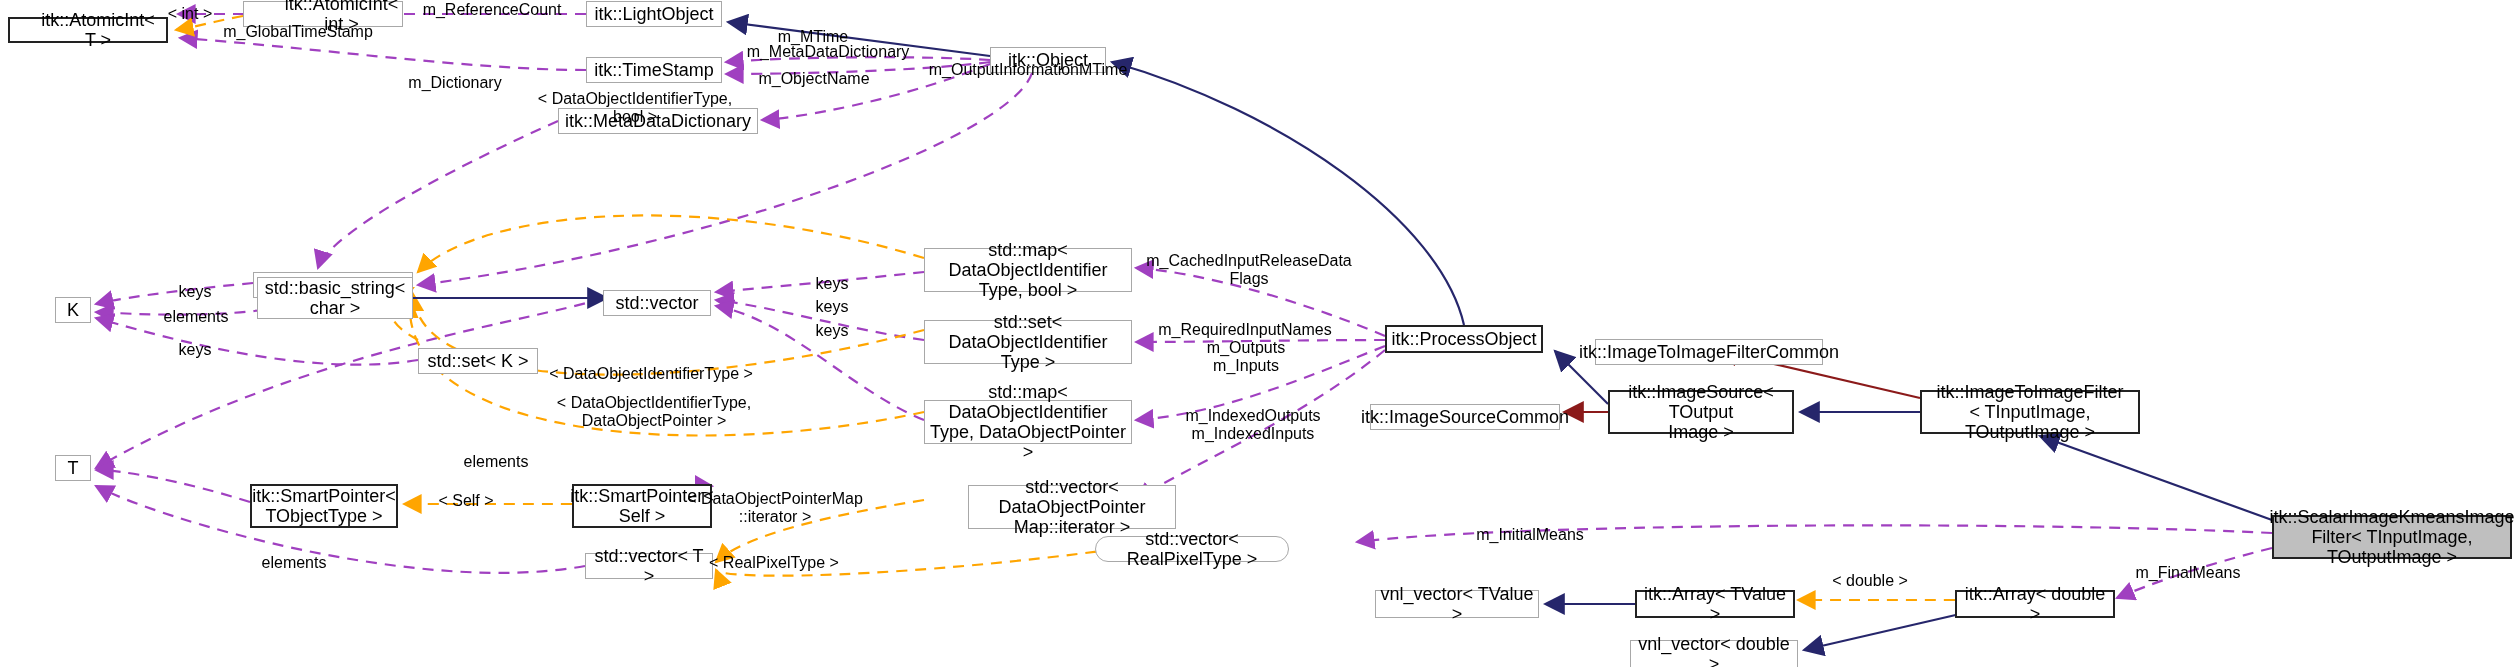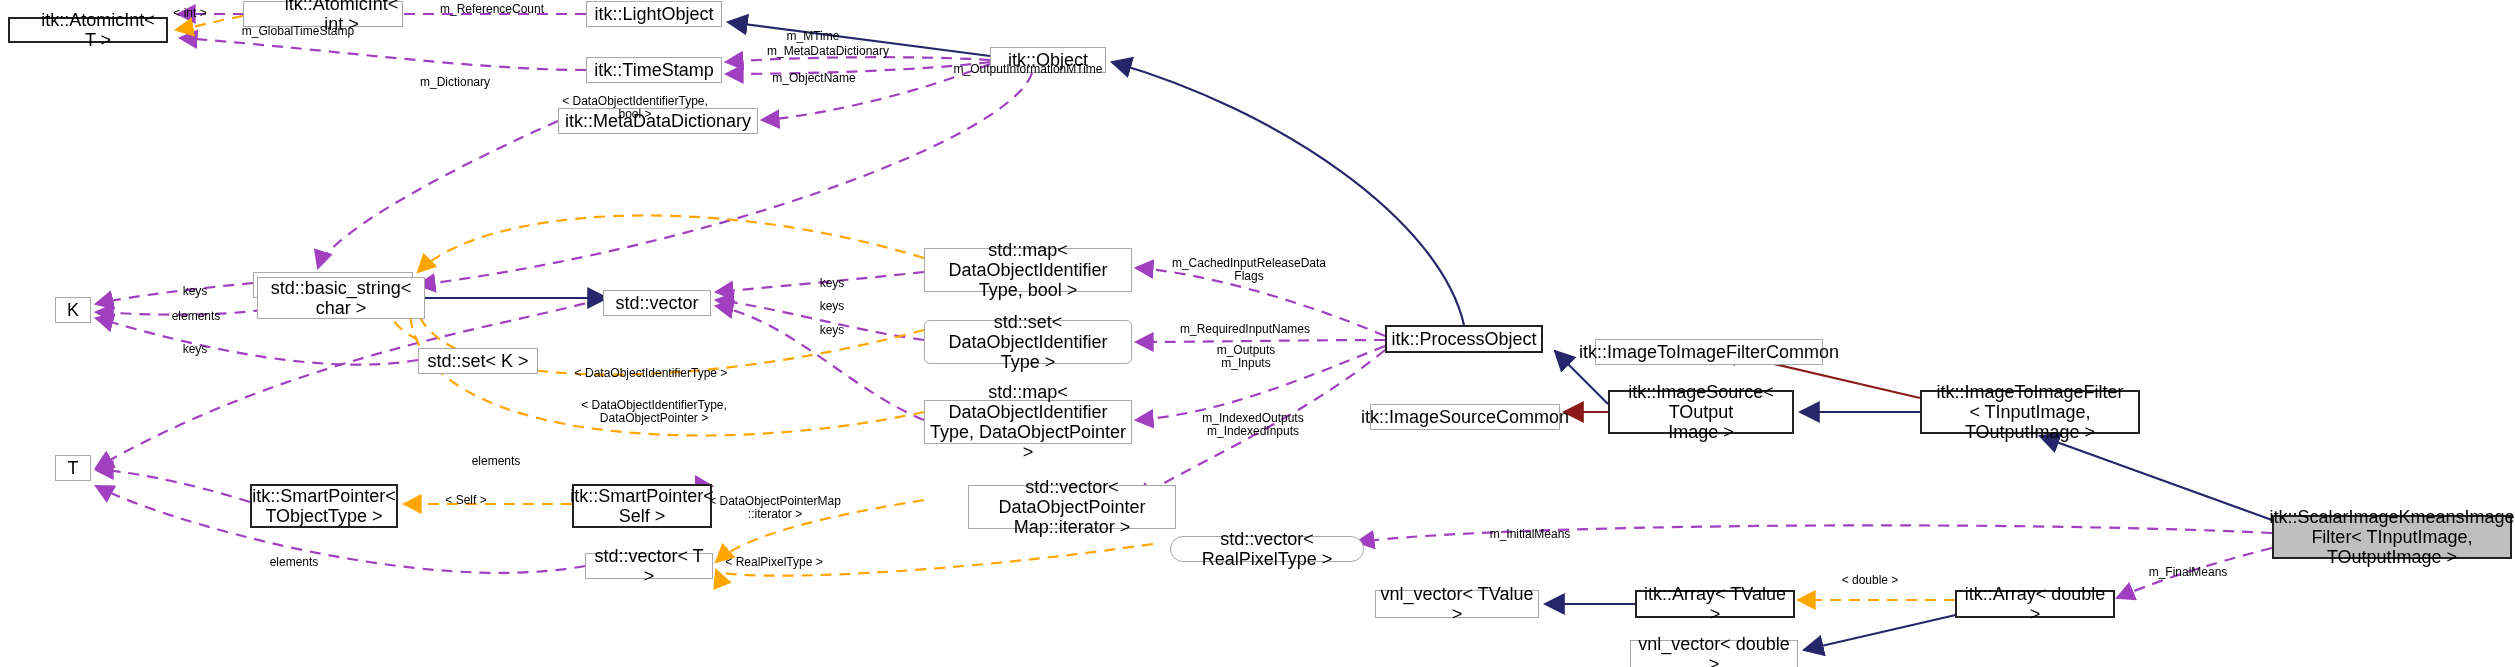--- a/index.html
+++ b/index.html
@@ -25,21 +25,21 @@
     background:#ffffff;
     border:1px solid #a8a8a8;
     white-space:pre-line;
     padding:1px 4px;
     z-index:3;
   }
   .node.bold{border:2px solid #222222;}
   .node.focus{background:#bfbfbf;border:2px solid #222222;}
   .elabel{
     position:absolute;
-    font-size:12px;
+    font-size:16px;
     line-height:1.12;
     color:#000000;
     white-space:pre-line;
     text-align:center;
     background:transparent;
     z-index:4;
     transform:translate(-50%,-50%);
   }
 </style>
 </head>
@@ -119,49 +119,49 @@
   </svg>
 
   <div id="nodes-layer">
       <div class="node bold" style="left: 8px; top: 17px; width: 160px; height: 26px; padding-left: 24px;">itk::AtomicInt&lt; T &gt;</div>
       <div class="node" style="left: 243px; top: 1px; width: 160px; height: 26px; padding-left: 41px;">itk::AtomicInt&lt; int &gt;</div>
       <div class="node" style="left: 586px; top: 1px; width: 136px; height: 26px;">itk::LightObject</div>
       <div class="node" style="left: 990px; top: 47px; width: 116px; height: 26px;">itk::Object</div>
       <div class="node" style="left: 586px; top: 57px; width: 136px; height: 26px;">itk::TimeStamp</div>
       <div class="node" style="left: 558px; top: 108px; width: 200px; height: 26px;">itk::MetaDataDictionary</div>
       <div class="node" style="left: 253px; top: 272px; width: 160px; height: 26px;">std::map&lt; K, T &gt;</div>
-      <div class="node" style="left: 257px; top: 277px; width: 168px; height: 42px;">std::basic_string&lt;
+      <div class="node" style="left: 257px; top: 277px; width: 156px; height: 42px;">std::basic_string&lt;
 char &gt;</div>
       <div class="node" style="left: 55px; top: 297px; width: 36px; height: 26px;">K</div>
       <div class="node" style="left: 418px; top: 348px; width: 120px; height: 26px;">std::set&lt; K &gt;</div>
       <div class="node" style="left: 603px; top: 290px; width: 108px; height: 26px;">std::vector</div>
       <div class="node" style="left: 924px; top: 248px; width: 208px; height: 44px;">std::map&lt; DataObjectIdentifier
 Type, bool &gt;</div>
-      <div class="node" style="left: 924px; top: 320px; width: 208px; height: 44px; border-radius: 6px;">std::set&lt; DataObjectIdentifier
+      <div class="node" style="left: 924px; top: 320px; width: 208px; height: 44px;">std::set&lt; DataObjectIdentifier
 Type &gt;</div>
       <div class="node" style="left: 924px; top: 400px; width: 208px; height: 44px;">std::map&lt; DataObjectIdentifier
 Type, DataObjectPointer &gt;</div>
       <div class="node bold" style="left: 1385px; top: 325px; width: 158px; height: 28px;">itk::ProcessObject</div>
       <div class="node" style="left: 1370px; top: 404px; width: 190px; height: 26px;">itk::ImageSourceCommon</div>
       <div class="node" style="left: 1595px; top: 339px; width: 228px; height: 26px;">itk::ImageToImageFilterCommon</div>
       <div class="node bold" style="left: 1608px; top: 390px; width: 186px; height: 44px;">itk::ImageSource&lt; TOutput
 Image &gt;</div>
       <div class="node bold" style="left: 1920px; top: 390px; width: 220px; height: 44px;">itk::ImageToImageFilter
 &lt; TInputImage, TOutputImage &gt;</div>
       <div class="node focus" style="left: 2272px; top: 515px; width: 240px; height: 44px;">itk::ScalarImageKmeansImage
 Filter&lt; TInputImage, TOutputImage &gt;</div>
       <div class="node" style="left: 55px; top: 455px; width: 36px; height: 26px;">T</div>
       <div class="node bold" style="left: 250px; top: 484px; width: 148px; height: 44px;">itk::SmartPointer&lt;
 TObjectType &gt;</div>
       <div class="node bold" style="left: 572px; top: 484px; width: 140px; height: 44px;">itk::SmartPointer&lt;
 Self &gt;</div>
       <div class="node" style="left: 585px; top: 553px; width: 128px; height: 26px;">std::vector&lt; T &gt;</div>
       <div class="node" style="left: 924px; top: 485px; width: 208px; height: 44px; margin-left: 44px;">std::vector&lt; DataObjectPointer
 Map::iterator &gt;</div>
-      <div class="node" style="left: 1170px; top: 536px; width: 194px; height: 26px; border-radius: 13px;">std::vector&lt; RealPixelType &gt;</div>
+      <div class="node" style="left: 1095px; top: 536px; width: 194px; height: 26px; border-radius: 13px;">std::vector&lt; RealPixelType &gt;</div>
       <div class="node" style="left: 1375px; top: 590px; width: 164px; height: 28px;">vnl_vector&lt; TValue &gt;</div>
       <div class="node bold" style="left: 1635px; top: 590px; width: 160px; height: 28px;">itk::Array&lt; TValue &gt;</div>
       <div class="node bold" style="left: 1955px; top: 590px; width: 160px; height: 28px;">itk::Array&lt; double &gt;</div>
       <div class="node" style="left: 1630px; top: 640px; width: 168px; height: 28px;">vnl_vector&lt; double &gt;</div>
     </div>
   <div id="labels-layer">
       <div class="elabel" style="left: 492px; top: 10px;">m_ReferenceCount</div>
       <div class="elabel" style="left: 298px; top: 32px;">m_GlobalTimeStamp</div>
       <div class="elabel" style="left: 190px; top: 14px;">&lt; int &gt;</div>
       <div class="elabel" style="left: 813px; top: 37px;">m_MTime</div>

